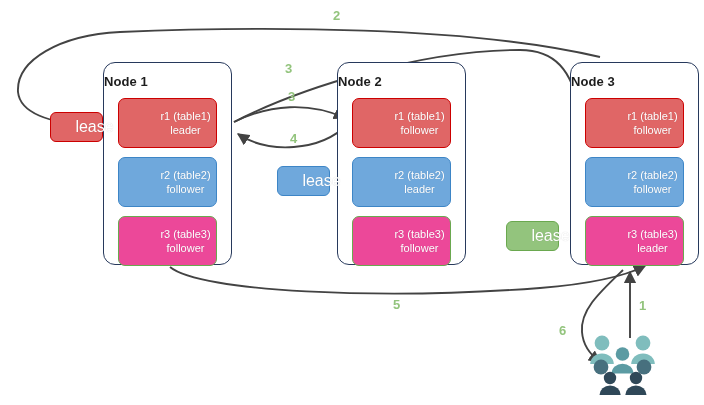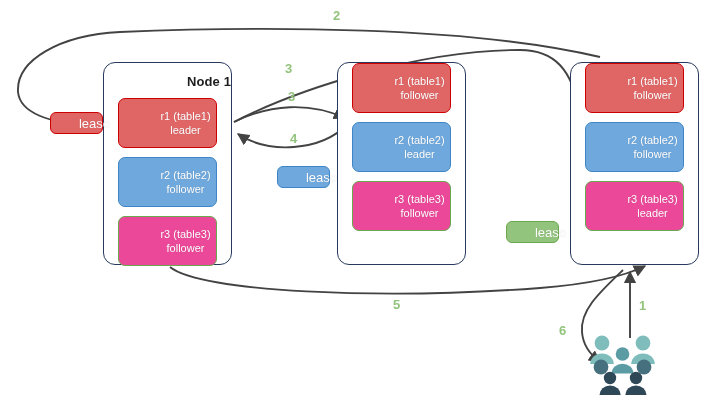--- a/index.html
+++ b/index.html
@@ -30,21 +30,21 @@
   
   .node {
     position: absolute;
     box-sizing: border-box;
     background: #ffffff;
     border: 1.6px solid #27395c;
     border-radius: 12px;
     z-index: 3;
   }
   .node-title {
-    text-align: right;
+    text-align: left;
     font-size: 13px;
     font-weight: bold;
     color: #1d1d1d;
     margin-top: 11px;
     margin-bottom: 9px;
     letter-spacing: 0.1px;
   }
   .replica-stack {
     padding: 0 14px 0 14px;
   }
@@ -68,23 +68,23 @@
   .replica.blue  { background: #6fa8dc; border: 1.4px solid #3d85c6; }
   .replica.green { background: #ec4899; border: 1.4px solid #6aa84f; }
 
   
   .lease {
     position: absolute;
     box-sizing: border-box;
     display: flex;
     align-items: center;
     justify-content: center;
-    height: 22px;
+    height: 30px;
     border-radius: 6px;
-    font-size: 13px;
+    font-size: 16px;
     color: #ffffff;
     text-shadow: 0 0 1px rgba(0,0,0,0.18);
     z-index: 4;
     padding-left: 36px;
   }
   .lease.red   { background: #e06666; border: 1.4px solid #cc0000; }
   .lease.blue  { background: #6fa8dc; border: 1.4px solid #3d85c6; }
   .lease.green { background: #93c47d; border: 1.4px solid #6aa84f; }
 
   
@@ -142,37 +142,39 @@
         <span class="l2">follower</span>
       </div>
       <div class="replica green">
         <span class="l1">r3 (table3)</span>
         <span class="l2">follower</span>
       </div>
     </div>
   </div>
 
   <div class="node" id="node-2" style="left:337px; top:62px; width:129px; height:203px;">
+    <div class="node-title">Node 2</div>
     <div class="replica-stack">
       <div class="replica red">
         <span class="l1">r1 (table1)</span>
         <span class="l2">follower</span>
       </div>
       <div class="replica blue">
         <span class="l1">r2 (table2)</span>
         <span class="l2">leader</span>
       </div>
       <div class="replica green">
         <span class="l1">r3 (table3)</span>
         <span class="l2">follower</span>
       </div>
     </div>
   </div>
 
   <div class="node" id="node-3" style="left:570px; top:62px; width:129px; height:203px;">
+    <div class="node-title">Node 3</div>
     <div class="replica-stack">
       <div class="replica red">
         <span class="l1">r1 (table1)</span>
         <span class="l2">follower</span>
       </div>
       <div class="replica blue">
         <span class="l1">r2 (table2)</span>
         <span class="l2">follower</span>
       </div>
       <div class="replica green">

